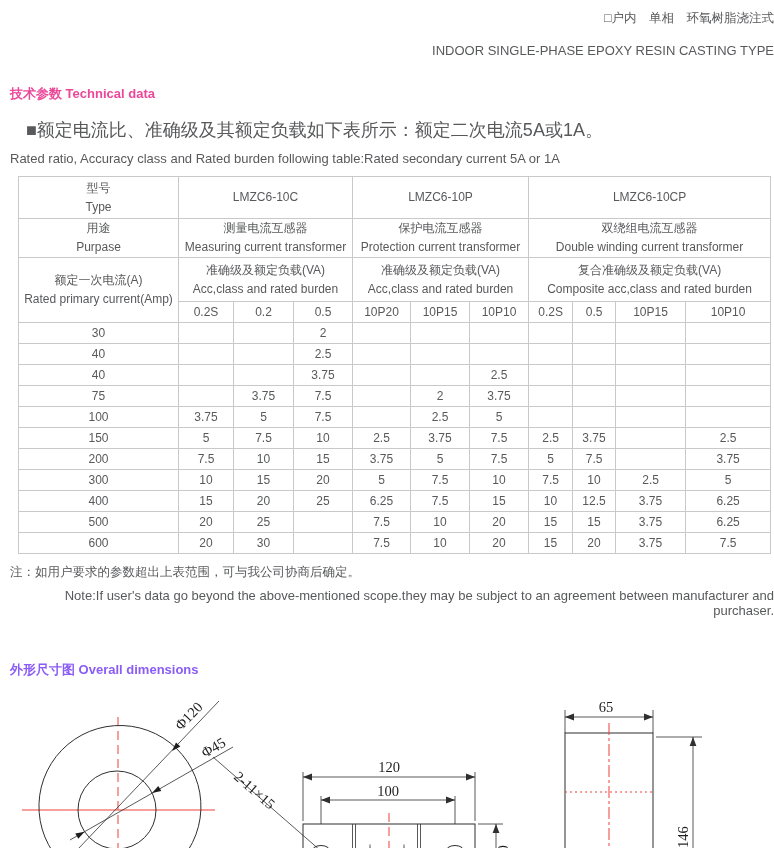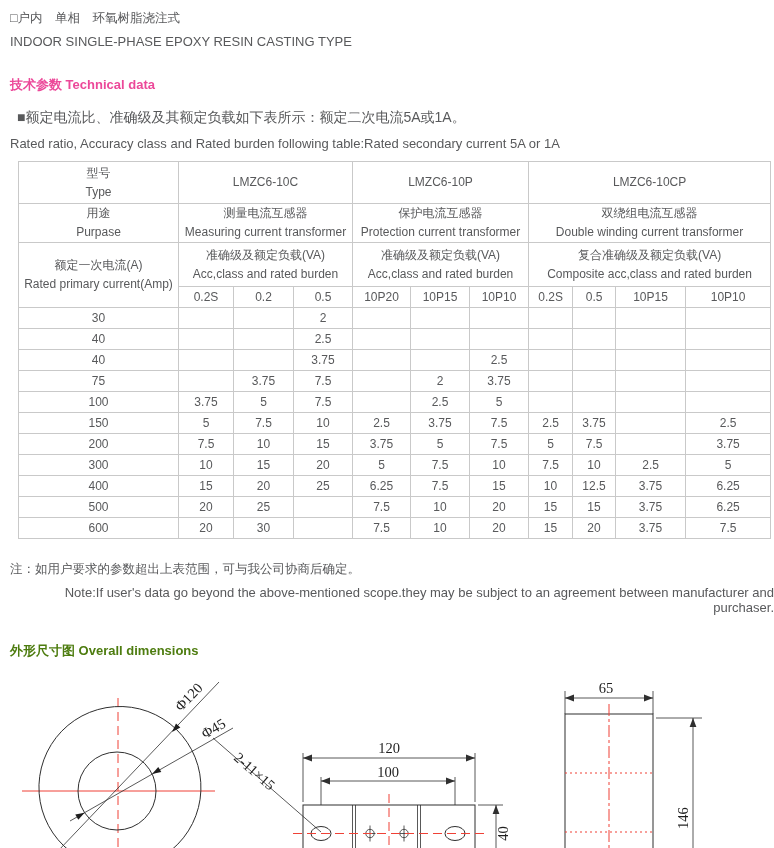--- a/index.html
+++ b/index.html
@@ -2,46 +2,46 @@
 <html><head>
 <meta charset="utf-8">
 <style>
   * { margin:0; padding:0; box-sizing:border-box; }
   html,body { background:#ffffff; }
   body {
     width:774px; height:848px; overflow:hidden;
     font-family:"Liberation Sans", sans-serif;
     color:#58595b;
   }
-  .top { padding:10px 0 0 10px; }
+  .top { padding:10px 0 0 10px;text-align:right; }
   .cn-title { font-size:12.5px; }
-  .en-title { font-size:13px; margin-top:7px; }
+  .en-title { font-size:13px; margin-top:16px; }
   .sec-heading { font-size:13px; font-weight:bold; margin:27px 0 0 10px; color:#ec4899; }
-  .bullet-cn { font-size:14px; margin:15px 0 0 17px; }
+  .bullet-cn { font-size:18px; margin:15px 0 0 26px; }
   .bullet-en { font-size:13px; margin:9px 0 0 10px; }
 
   table.spec {
     border-collapse:collapse; table-layout:fixed;
     margin:10px 0 0 18px; width:752px;
     font-size:12px; color:#58595b; text-align:center;
   }
   table.spec th, table.spec td {
     border:1px solid #c9c9c9; font-weight:normal;
     padding:0; vertical-align:middle; line-height:19px;
     overflow:hidden; white-space:nowrap;
   }
   tr.r-type   { height:42px; }
   tr.r-purp   { height:38px; }
   tr.r-burden { height:44px;margin-left:40px; }
   tr.r-sub    { height:21px;margin-left:29px; }
   tbody.data tr { height:21px; }
 
-  .note-cn { font-size:12.5px; margin:22px 0 0 10px; }
+  .note-cn { font-size:12.5px; margin:10px 0 0 10px; }
   .note-en { font-size:13px;  margin:7px 0 0 10px;text-align:right; }
-  .dim-heading { font-size:13px; font-weight:bold; margin:27px 0 0 10px; color:#4d7c0f; }
+  .dim-heading { font-size:13px; font-weight:bold; margin:43px 0 0 10px; color:#8b5cf6; }
 
   svg.drawings { display:block; margin-top:6px; }
   .ln   { stroke:#2f2f2f; stroke-width:1; fill:none; }
   .thin { stroke:#2f2f2f; stroke-width:0.8; fill:none; }
   .red-solid { stroke:#ef4136; stroke-width:1; fill:none; }
   .red-dash  { stroke:#ef4136; stroke-width:1; fill:none; stroke-dasharray:9 5; }
   .red-dashdot { stroke:#ef4136; stroke-width:1; fill:none; stroke-dasharray:12 3 3 3; }
   .red-dot   { stroke:#ef4136; stroke-width:1; fill:none; stroke-dasharray:2 3; }
   .blk { fill:#1d1d1d; stroke:none; }
   .dim { font:14.5px "Liberation Serif", serif; fill:#1f1f1f; }

